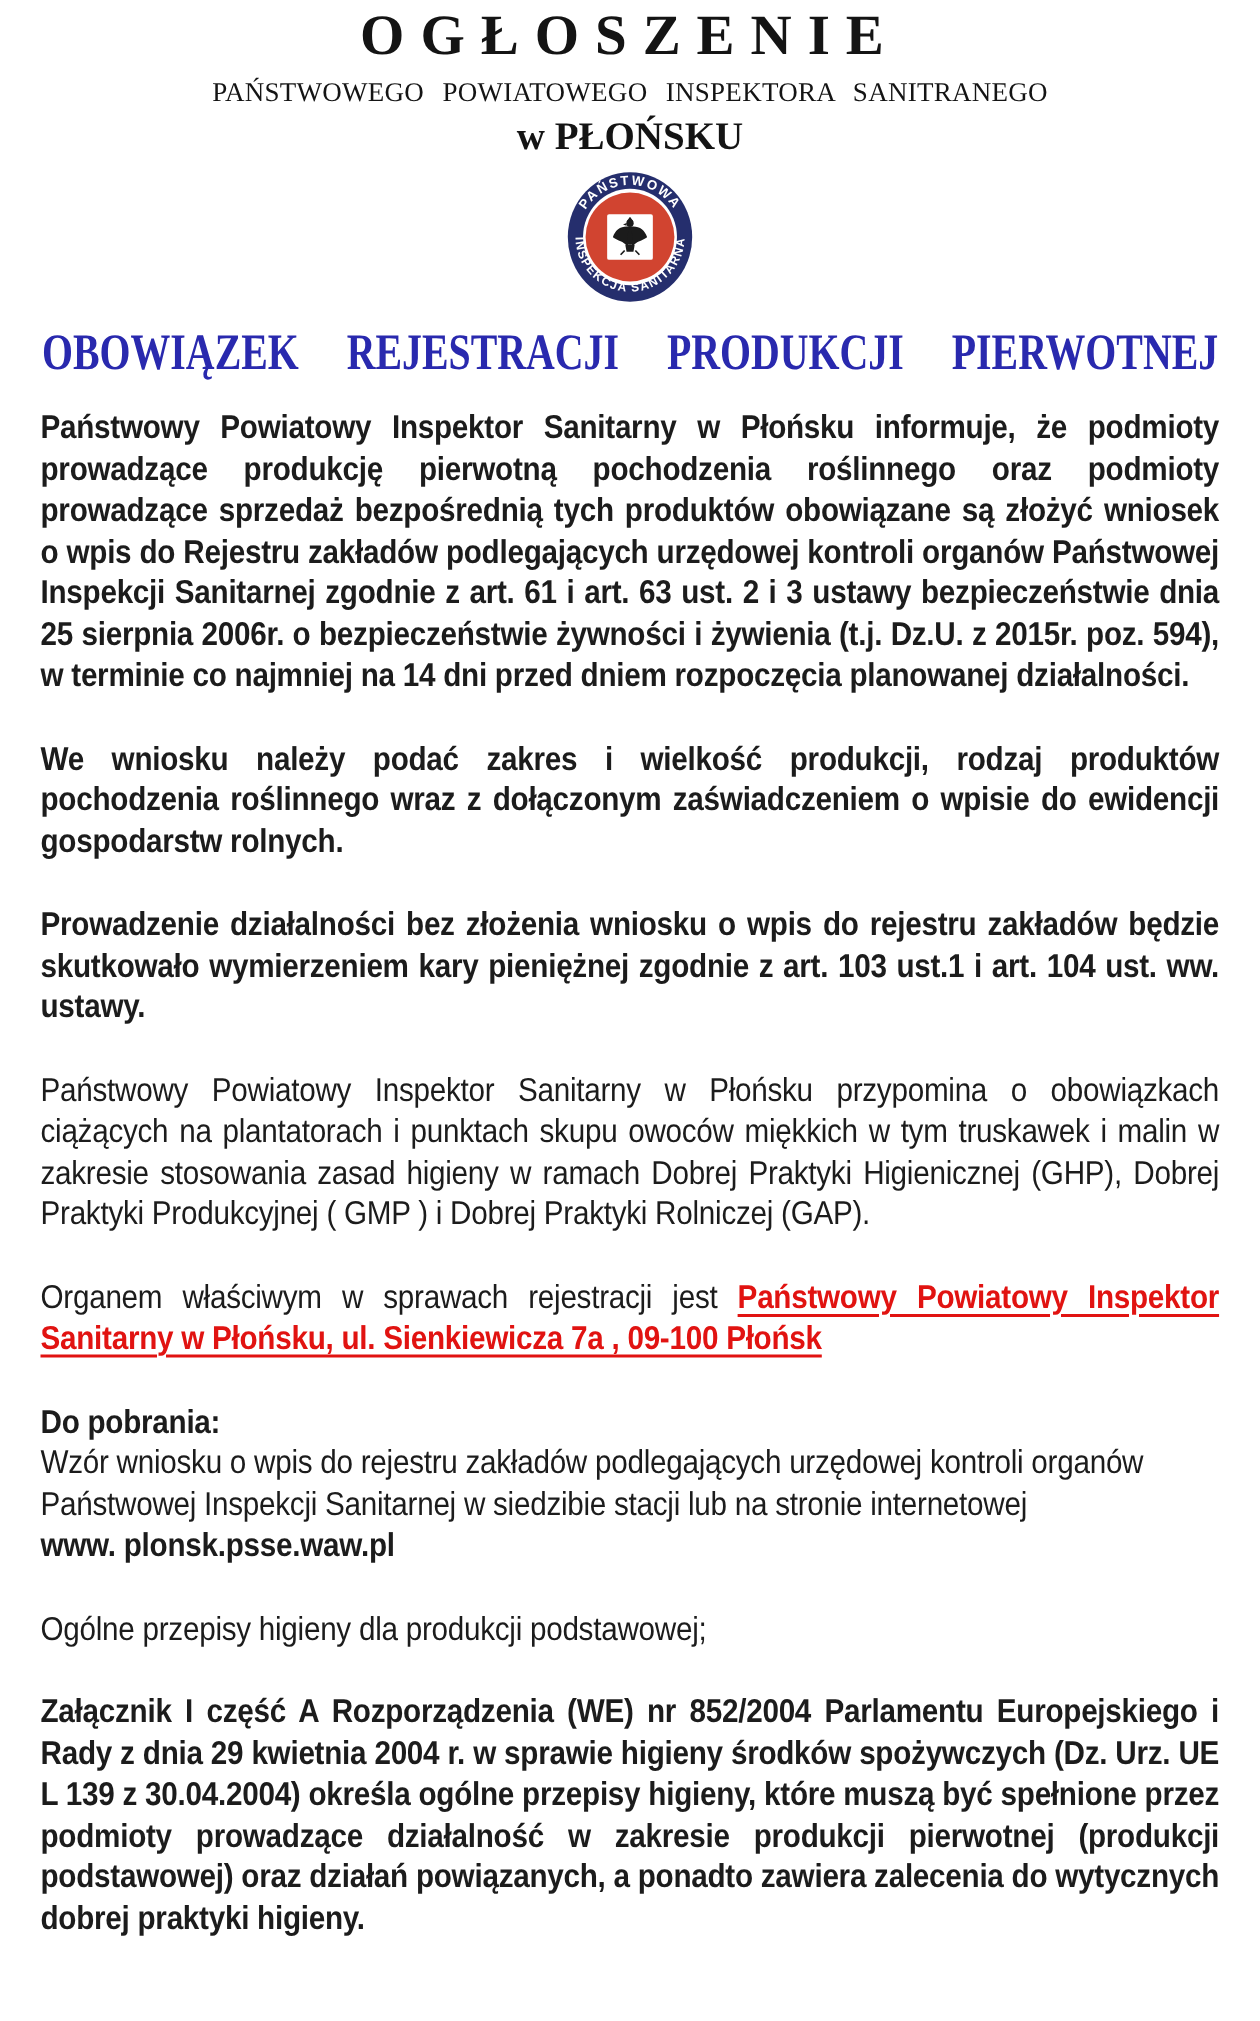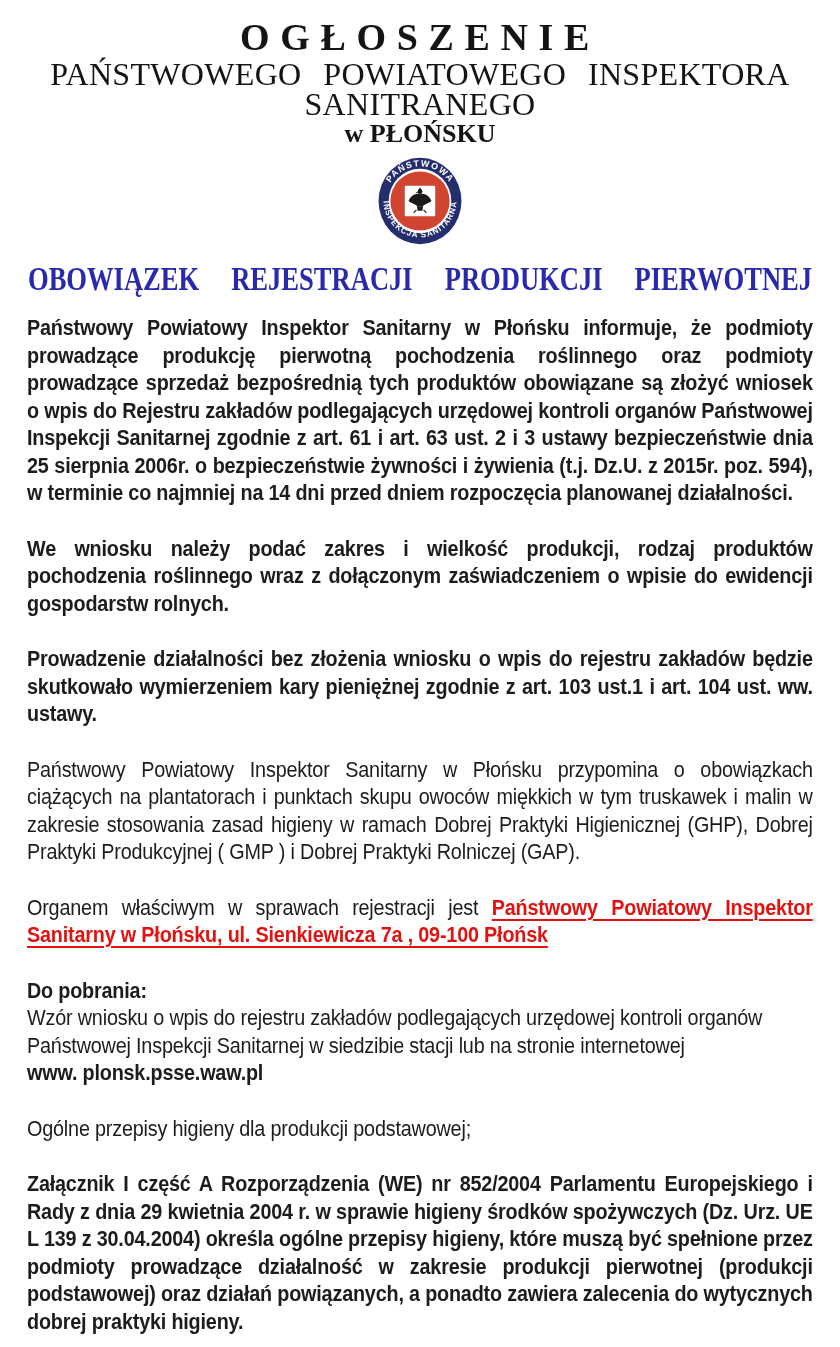--- a/index.html
+++ b/index.html
@@ -12,33 +12,33 @@
     width: 840px;
     height: 1347px;
     position: relative;
     color: #1c1c1c;
     font-family: "Liberation Sans", sans-serif;
   }
   .page { width: 840px; height: 1347px; }
 
   
   .hdr {
-    padding-top: 15px;
+    padding-top: 2px;
     text-align: center;
     font-family: "Liberation Serif", serif;
     color: #141414;
   }
   .hdr-title {
     font-size: 38px;
     font-weight: bold;
     letter-spacing: 0.28em;
     line-height: 44px;
   }
   .hdr-sub {
-    font-size: 32px;
+    font-size: 18px;
     line-height: 30px;
     word-spacing: 0.42em;
     letter-spacing: 0.01em;
   }
   .hdr-sub2 {
     font-size: 26px;
     line-height: 30px;
     font-weight: bold;
   }
 

